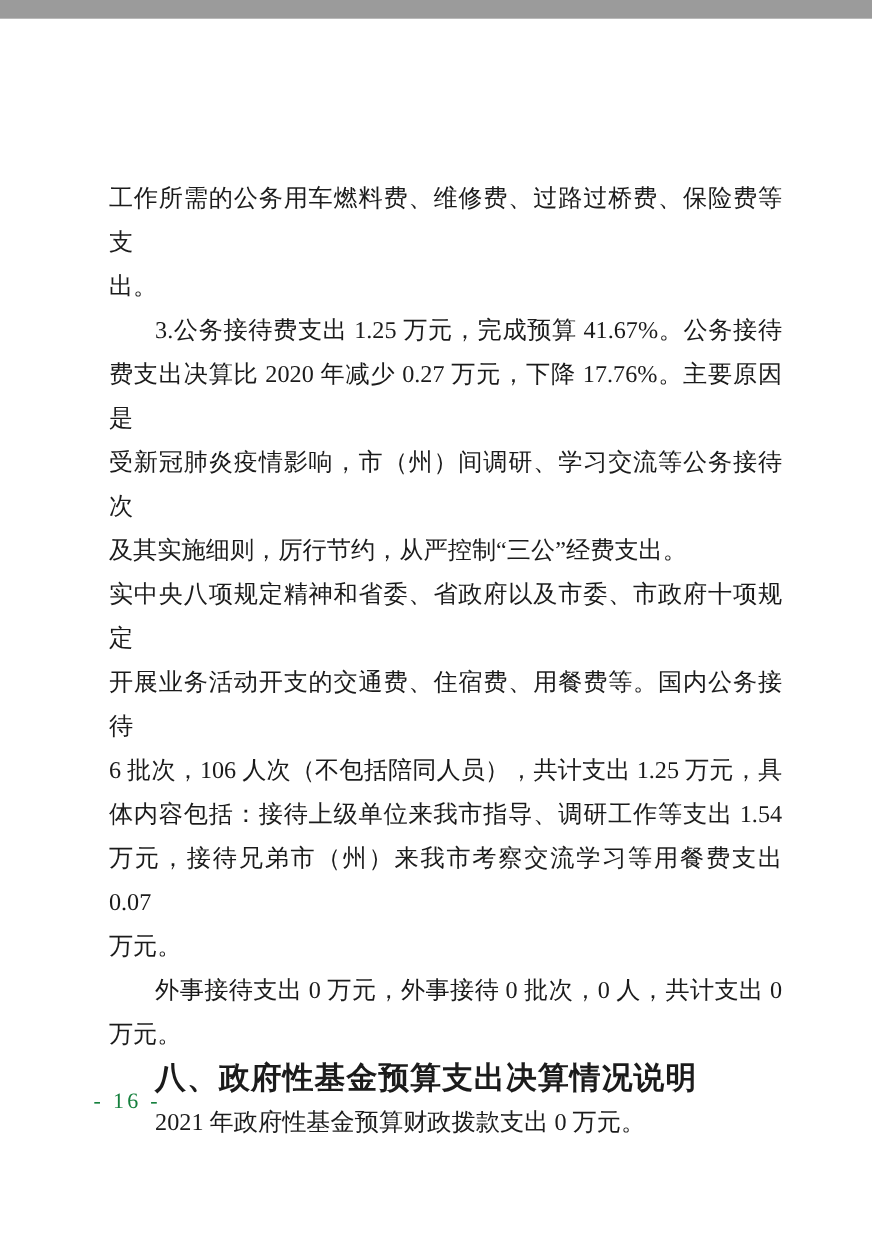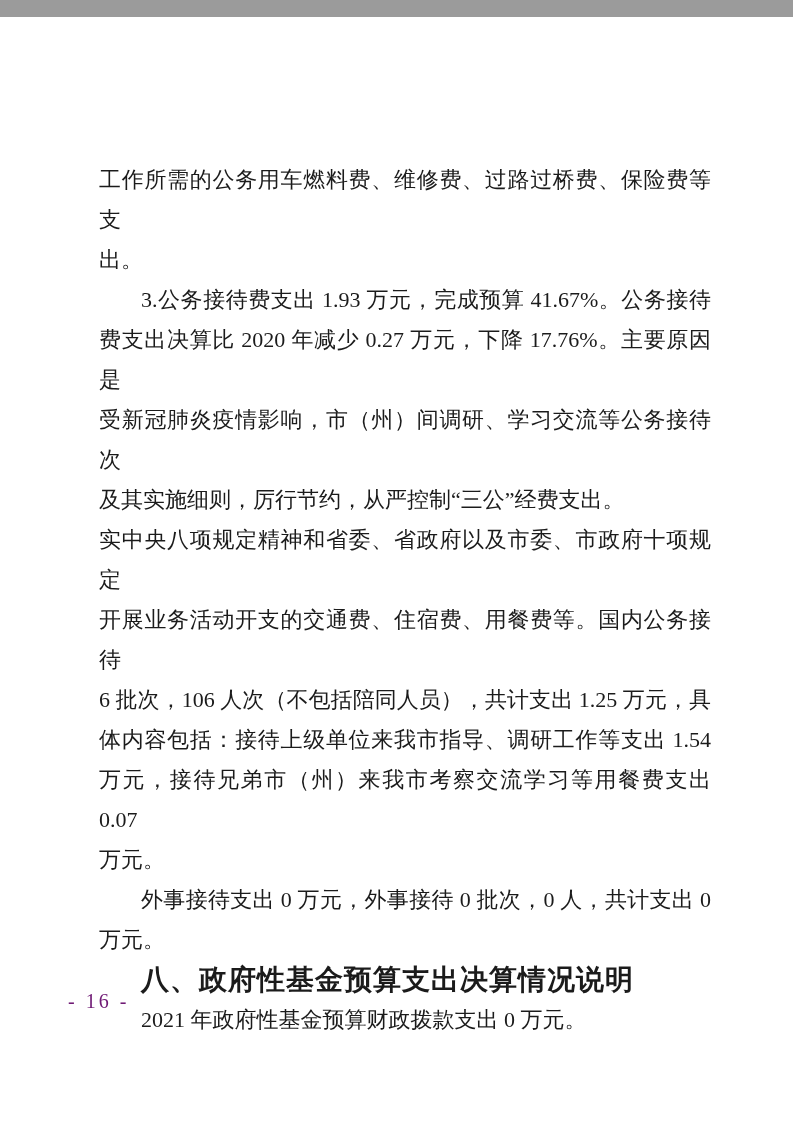--- a/index.html
+++ b/index.html
@@ -37,37 +37,37 @@
     text-indent: 42px;
   }
   .line.heading {
     font-family: "Liberation Sans", "DejaVu Sans", sans-serif;
     font-weight: 700;
     font-size: 28px;
     letter-spacing: 1px;
   }
   .footer {
     position: absolute;
-    left: 68px;
+    left: 85px;
     top: 970px;
     font-size: 20px;
     line-height: 28px;
-    color: #701a75;
+    color: #15803d;
     letter-spacing: 3px;
     font-family: "Liberation Serif", "DejaVu Serif", serif;
   }
 </style>
 </head>
 <body>
 
 <div class="page">
   <div class="content">
       <div class="line body justify">工作所需的公务用车燃料费、维修费、过路过桥费、保险费等支</div>
       <div class="line body">出。</div>
-      <div class="line body indent justify">3.公务接待费支出 1.93 万元，完成预算 41.67%。公务接待</div>
+      <div class="line body indent justify">3.公务接待费支出 1.25 万元，完成预算 41.67%。公务接待</div>
       <div class="line body justify">费支出决算比 2020 年减少 0.27 万元，下降 17.76%。主要原因是</div>
       <div class="line body justify">受新冠肺炎疫情影响，市（州）间调研、学习交流等公务接待次</div>
       <div class="line body">及其实施细则，厉行节约，从严控制“三公”经费支出。</div>
       <div class="line body justify">实中央八项规定精神和省委、省政府以及市委、市政府十项规定</div>
       <div class="line body justify">开展业务活动开支的交通费、住宿费、用餐费等。国内公务接待</div>
       <div class="line body justify">6 批次，106 人次（不包括陪同人员），共计支出 1.25 万元，具</div>
       <div class="line body justify">体内容包括：接待上级单位来我市指导、调研工作等支出 1.54</div>
       <div class="line body justify">万元，接待兄弟市（州）来我市考察交流学习等用餐费支出 0.07</div>
       <div class="line body">万元。</div>
       <div class="line body indent justify">外事接待支出 0 万元，外事接待 0 批次，0 人，共计支出 0</div>

